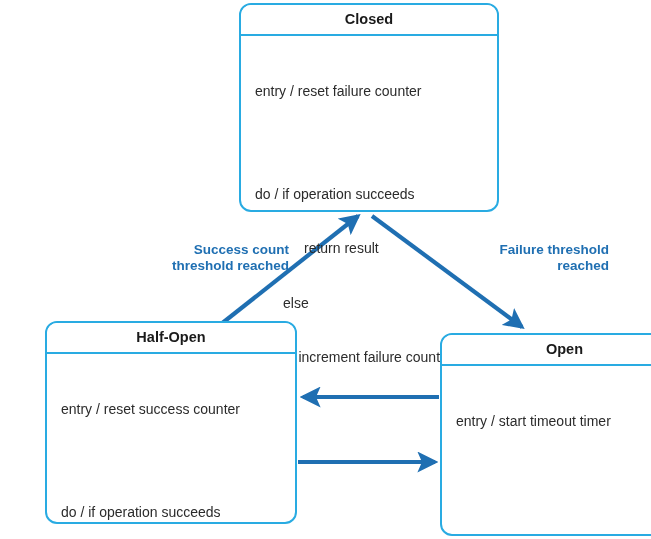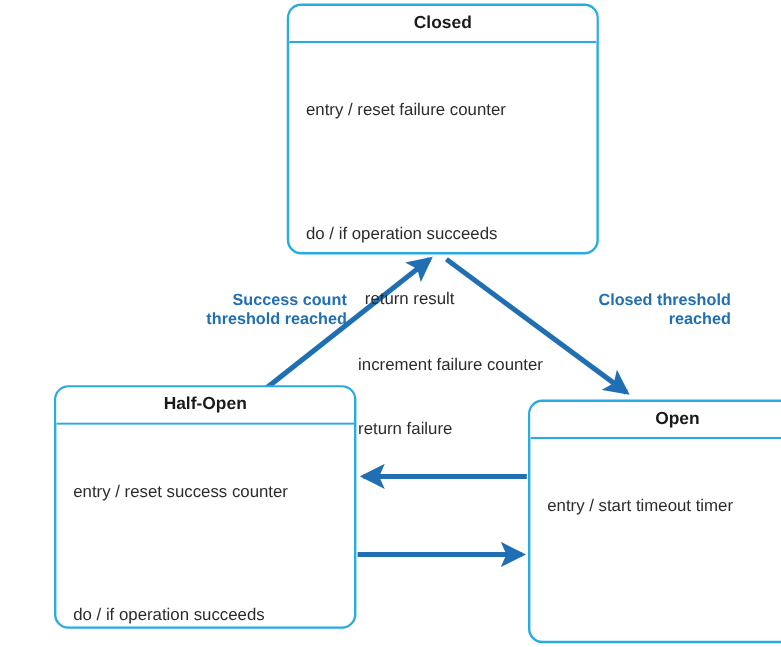--- a/index.html
+++ b/index.html
@@ -104,22 +104,22 @@
     <line x1="257" y1="462" x2="394" y2="462" stroke="#1F6FB2" stroke-width="4.2" marker-end="url(#arrowhead)"></line>
   </svg>
 
   <div class="state-box" id="box-closed">
     <div class="state-title">Closed</div>
     <div class="state-body">
       <span class="ln">entry / reset failure counter</span>
       <span class="blank"></span>
       <span class="ln">do / if operation succeeds</span>
       <span class="ln ind1">return result</span>
+      <span class="ln ind2">else</span>
       <span class="ln ind3">increment failure counter</span>
-      <span class="ln ind3">return failure</span>
       <span class="blank"></span>
       <span class="ln">exit /</span>
     </div>
   </div>
 
   <div class="state-box" id="box-halfopen">
     <div class="state-title">Half-Open</div>
     <div class="state-body">
       <span class="ln">entry / reset success counter</span>
       <span class="blank"></span>
@@ -139,18 +139,18 @@
       <span class="ln">entry / start timeout timer</span>
       <span class="blank"></span>
       
       
     </div>
   </div>
 
   <div class="edge-label" id="label-success">Success count
 threshold reached</div>
 
-  <div class="edge-label" id="label-failure">Closed threshold
+  <div class="edge-label" id="label-failure">Failure threshold
 reached</div>
 
 
 
 </div>
 
 </body></html>

